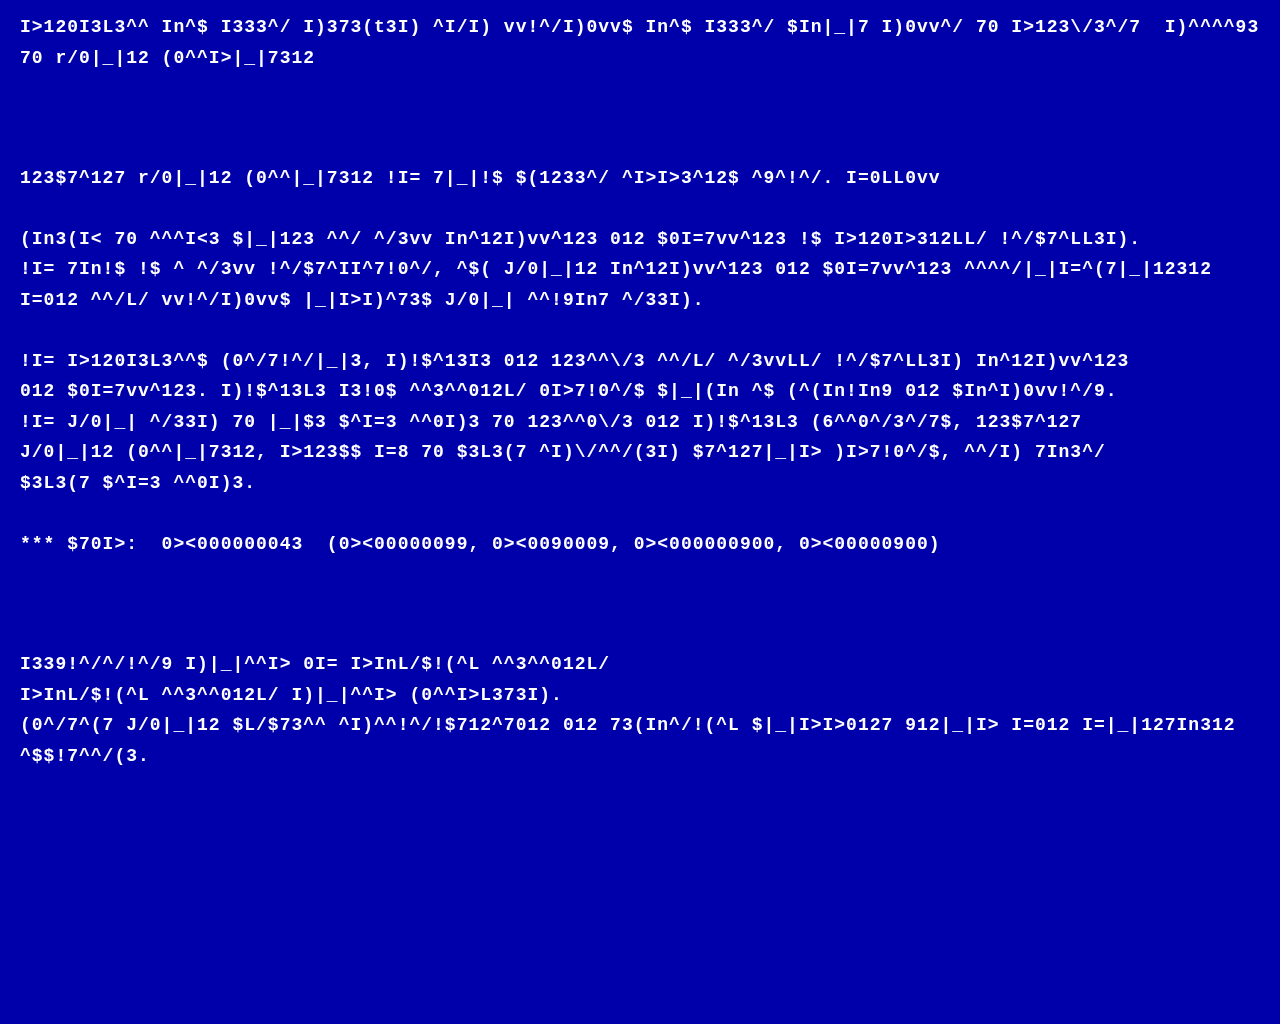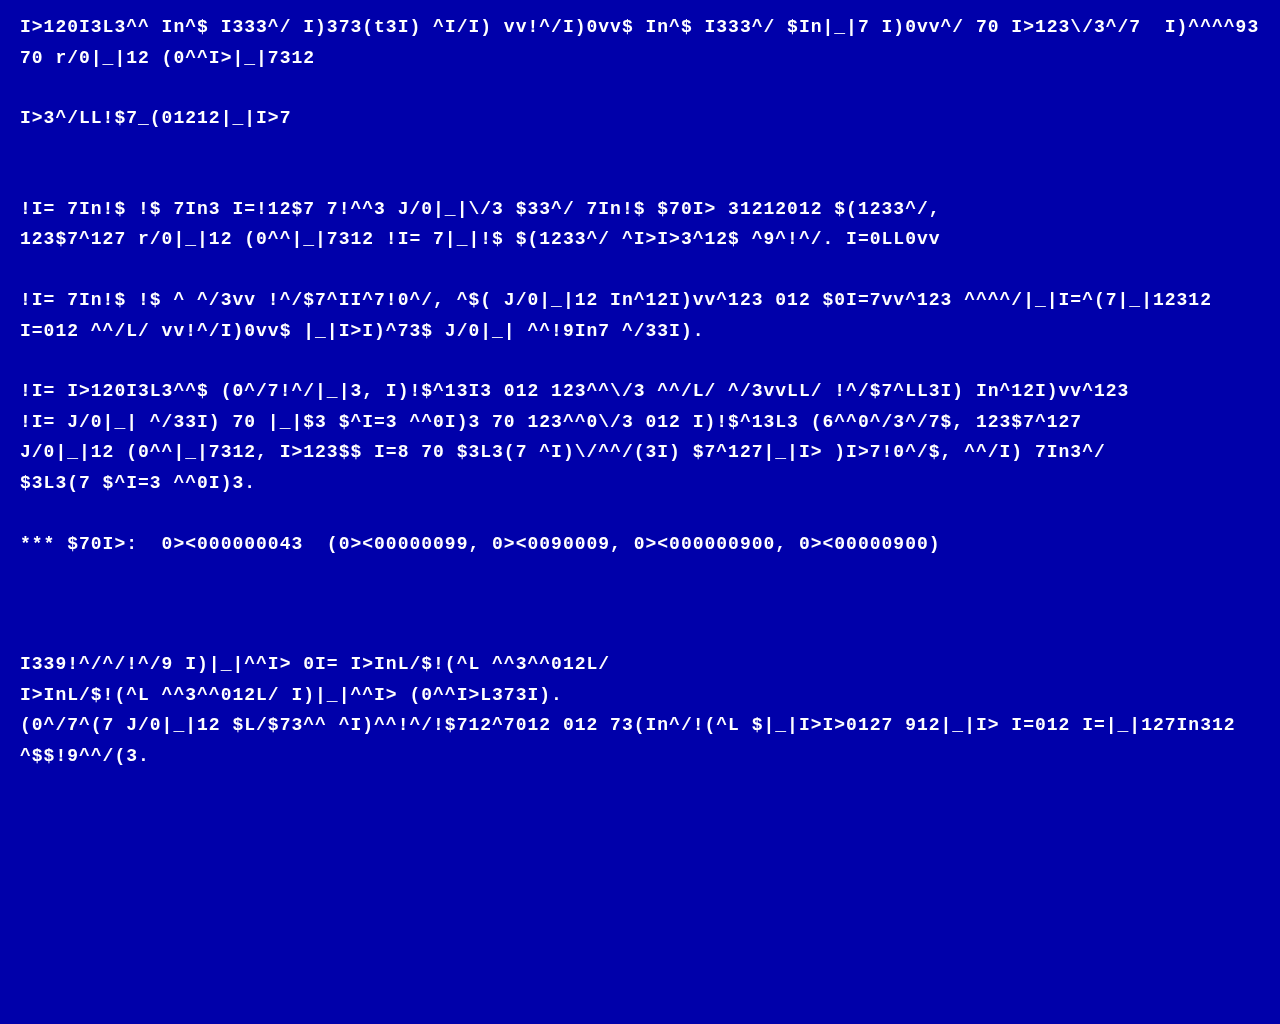--- a/index.html
+++ b/index.html
@@ -28,35 +28,35 @@
       height: 30px;
     }
   </style>
 </head>
 <body>
 
 <div id="screen">
     <div class="line">I&gt;120I3L3^^ In^$ I333^/ I)373(t3I) ^I/I) vv!^/I)0vv$ In^$ I333^/ $In|_|7 I)0vv^/ 70 I&gt;123\/3^/7  I)^^^^93</div>
     <div class="line">70 r/0|_|12 (0^^I&gt;|_|7312</div>
     <div class="blank"></div>
-    <div class="line">I&gt;3^/LL!$7_(01212|_|I&gt;7</div>
     <div class="blank"></div>
     <div class="blank"></div>
-    <div class="line">!I= 7In!$ !$ 7In3 I=!12$7 7!^^3 J/0|_|\/3 $33^/ 7In!$ $70I&gt; 31212012 $(1233^/,</div>
     <div class="line">123$7^127 r/0|_|12 (0^^|_|7312 !I= 7|_|!$ $(1233^/ ^I&gt;I&gt;3^12$ ^9^!^/. I=0LL0vv</div>
     <div class="blank"></div>
+    <div class="line">(In3(I&lt; 70 ^^^I&lt;3 $|_|123 ^^/ ^/3vv In^12I)vv^123 012 $0I=7vv^123 !$ I&gt;120I&gt;312LL/ !^/$7^LL3I).</div>
     <div class="line">!I= 7In!$ !$ ^ ^/3vv !^/$7^II^7!0^/, ^$( J/0|_|12 In^12I)vv^123 012 $0I=7vv^123 ^^^^/|_|I=^(7|_|12312</div>
     <div class="line">I=012 ^^/L/ vv!^/I)0vv$ |_|I&gt;I)^73$ J/0|_| ^^!9In7 ^/33I).</div>
     <div class="blank"></div>
     <div class="line">!I= I&gt;120I3L3^^$ (0^/7!^/|_|3, I)!$^13I3 012 123^^\/3 ^^/L/ ^/3vvLL/ !^/$7^LL3I) In^12I)vv^123</div>
+    <div class="line">012 $0I=7vv^123. I)!$^13L3 I3!0$ ^^3^^012L/ 0I&gt;7!0^/$ $|_|(In ^$ (^(In!In9 012 $In^I)0vv!^/9.</div>
     <div class="line">!I= J/0|_| ^/33I) 70 |_|$3 $^I=3 ^^0I)3 70 123^^0\/3 012 I)!$^13L3 (6^^0^/3^/7$, 123$7^127</div>
     <div class="line">J/0|_|12 (0^^|_|7312, I&gt;123$$ I=8 70 $3L3(7 ^I)\/^^/(3I) $7^127|_|I&gt; )I&gt;7!0^/$, ^^/I) 7In3^/</div>
     <div class="line">$3L3(7 $^I=3 ^^0I)3.</div>
     <div class="blank"></div>
     <div class="line">*** $70I&gt;:  0&gt;&lt;000000043  (0&gt;&lt;00000099, 0&gt;&lt;0090009, 0&gt;&lt;000000900, 0&gt;&lt;00000900)</div>
     <div class="blank"></div>
     <div class="blank"></div>
     <div class="blank"></div>
     <div class="line">I339!^/^/!^/9 I)|_|^^I&gt; 0I= I&gt;InL/$!(^L ^^3^^012L/</div>
     <div class="line">I&gt;InL/$!(^L ^^3^^012L/ I)|_|^^I&gt; (0^^I&gt;L373I).</div>
     <div class="line">(0^/7^(7 J/0|_|12 $L/$73^^ ^I)^^!^/!$712^7012 012 73(In^/!(^L $|_|I&gt;I&gt;0127 912|_|I&gt; I=012 I=|_|127In312</div>
-    <div class="line">^$$!9^^/(3.</div>
+    <div class="line">^$$!7^^/(3.</div>
   </div>
 
 </body></html>

